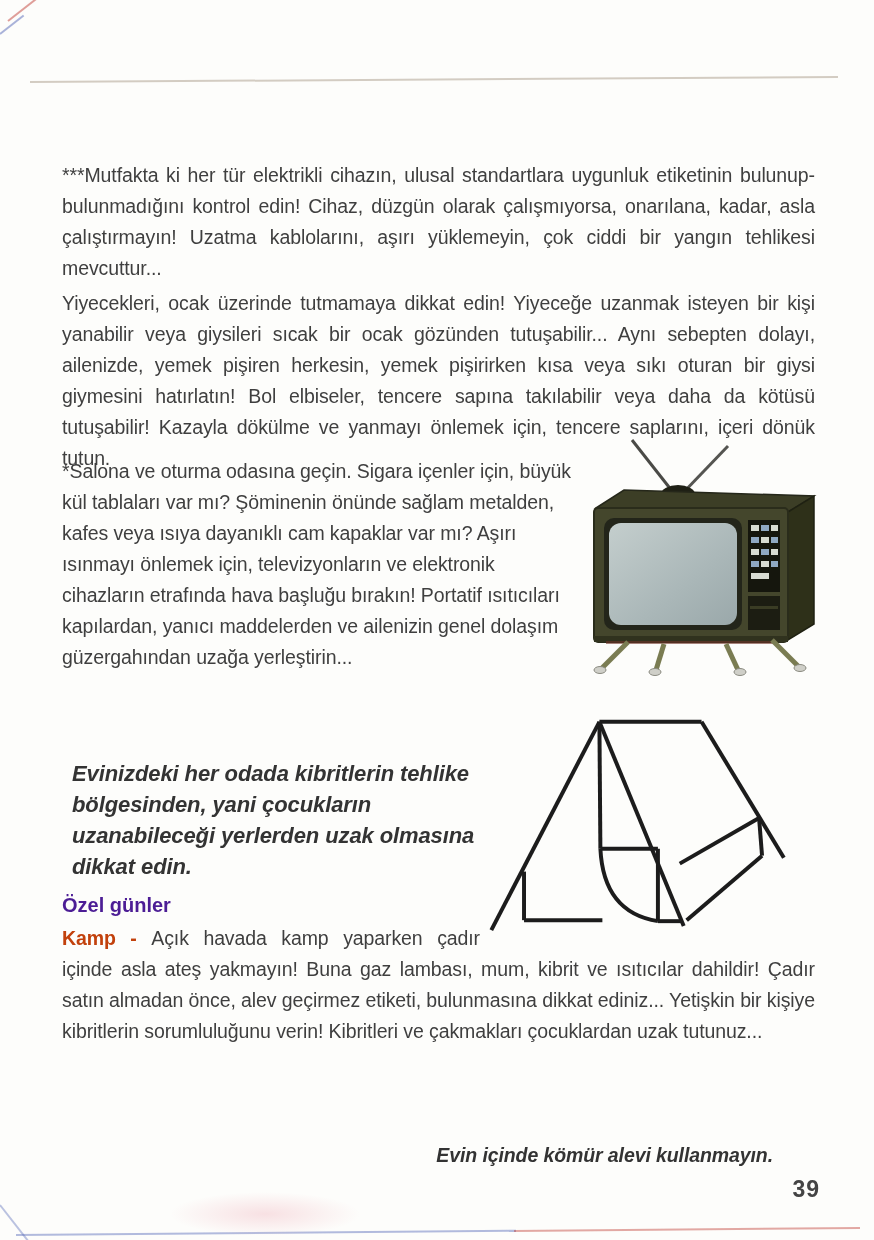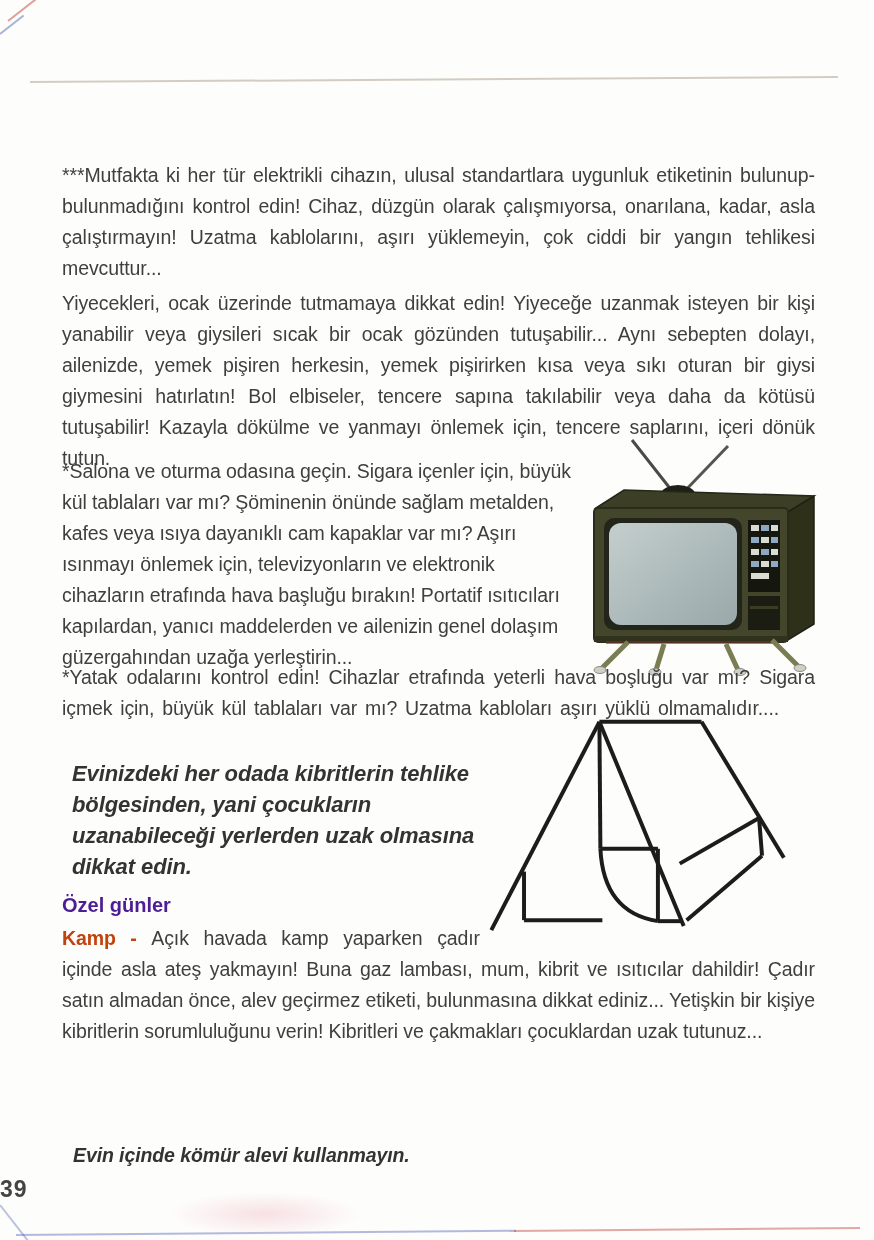--- a/index.html
+++ b/index.html
@@ -37,21 +37,21 @@
   .art-red-bottom{left:514px;top:1230px;width:346px;height:2px;background:#c24038;opacity:.45;transform:rotate(-0.5deg);transform-origin:left center;}
   .art-pink-smudge{left:170px;top:1192px;width:190px;height:44px;border-radius:50%;
     background:radial-gradient(closest-side,#f3c9cf,rgba(243,201,207,0));opacity:.55;}
   
   .flow{position:absolute;left:62px;top:700px;width:753px;}
   .tent-box{float:right;width:335px;height:240px;}
   .flow .matches{margin:58px 0 0 10px;line-height:31px;font-size:22px;}
   .flow .heading{margin:10px 0 0 0;line-height:26px;}
   .flow .camp{margin:5px 0 0 0;font-size:19.5px;line-height:31px;text-align:justify;letter-spacing:-0.1px;}
   .page-number{
-    position:absolute;left:0;top:1176px;width:820px;text-align:left;
+    position:absolute;left:0;top:1176px;width:820px;text-align:right;
     font-size:23px;font-weight:bold;color:#444;letter-spacing:1px;
   }
   svg{display:block;}
 </style>
 </head>
 <body>
 
 <div class="page">
 
   <div class="top-rule"></div>
@@ -116,21 +116,20 @@
       <line x1="88" y1="206" x2="80" y2="232" stroke="#7a7c52" stroke-width="5"></line>
       <line x1="150" y1="206" x2="162" y2="232" stroke="#7a7c52" stroke-width="5"></line>
       <line x1="196" y1="202" x2="222" y2="228" stroke="#7a7c52" stroke-width="5"></line>
       <ellipse cx="24" cy="232" rx="6" ry="3.5" fill="#cfcfc8" stroke="#8a8a80"></ellipse>
       <ellipse cx="79" cy="234" rx="6" ry="3.5" fill="#cfcfc8" stroke="#8a8a80"></ellipse>
       <ellipse cx="164" cy="234" rx="6" ry="3.5" fill="#cfcfc8" stroke="#8a8a80"></ellipse>
       <ellipse cx="224" cy="230" rx="6" ry="3.5" fill="#cfcfc8" stroke="#8a8a80"></ellipse>
     </svg>
   </div>
 
-  <div class="para justify" style="left:62px;top:662px;width:753px;word-spacing:2.5px;">*Yatak odalarını kontrol edin! Cihazlar etrafında yeterli hava boşluğu var mı? Sigara içmek için, büyük kül tablaları var mı? Uzatma kabloları aşırı yüklü olmamalıdır....</div>
 
   <div class="flow">
     <div class="tent-box">
       <svg width="335" height="240" viewBox="0 0 335 242">
         <g fill="none" stroke="#1c1c1c" stroke-width="4">
 
           <line x1="119" y1="22" x2="10" y2="232"></line>
 
           <line x1="119" y1="22" x2="222" y2="22"></line>
 
@@ -156,17 +155,17 @@
     </div>
 
     <div class="para matches bolditalic" style="position:static;">Evinizdeki her odada kibritlerin tehlike bölgesinden, yani çocukların uzanabileceği yerlerden uzak olmasına dikkat edin.</div>
 
     <div class="heading">Özel günler</div>
 
     <div class="camp"><span class="lead">Kamp - </span><span>Açık havada kamp yaparken çadır içinde asla ateş yakmayın! Buna gaz lambası, mum, kibrit ve ısıtıcılar dahildir! Çadır satın almadan önce, alev geçirmez etiketi, bulunmasına dikkat ediniz... Yetişkin bir kişiye kibritlerin sorumluluğunu verin! Kibritleri ve çakmakları çocuklardan uzak tutunuz...</span></div>
   </div>
 
 
-  <div class="para bolditalic" style="left:73px;top:1140px;width:700px;">Evin içinde kömür alevi kullanmayın.</div>
+  <div class="para bolditalic" style="left:73px;top:1140px;width:700px;text-align:right;">Evin içinde kömür alevi kullanmayın.</div>
 
   <div class="page-number">39</div>
 
 </div>
 
 </body></html>

